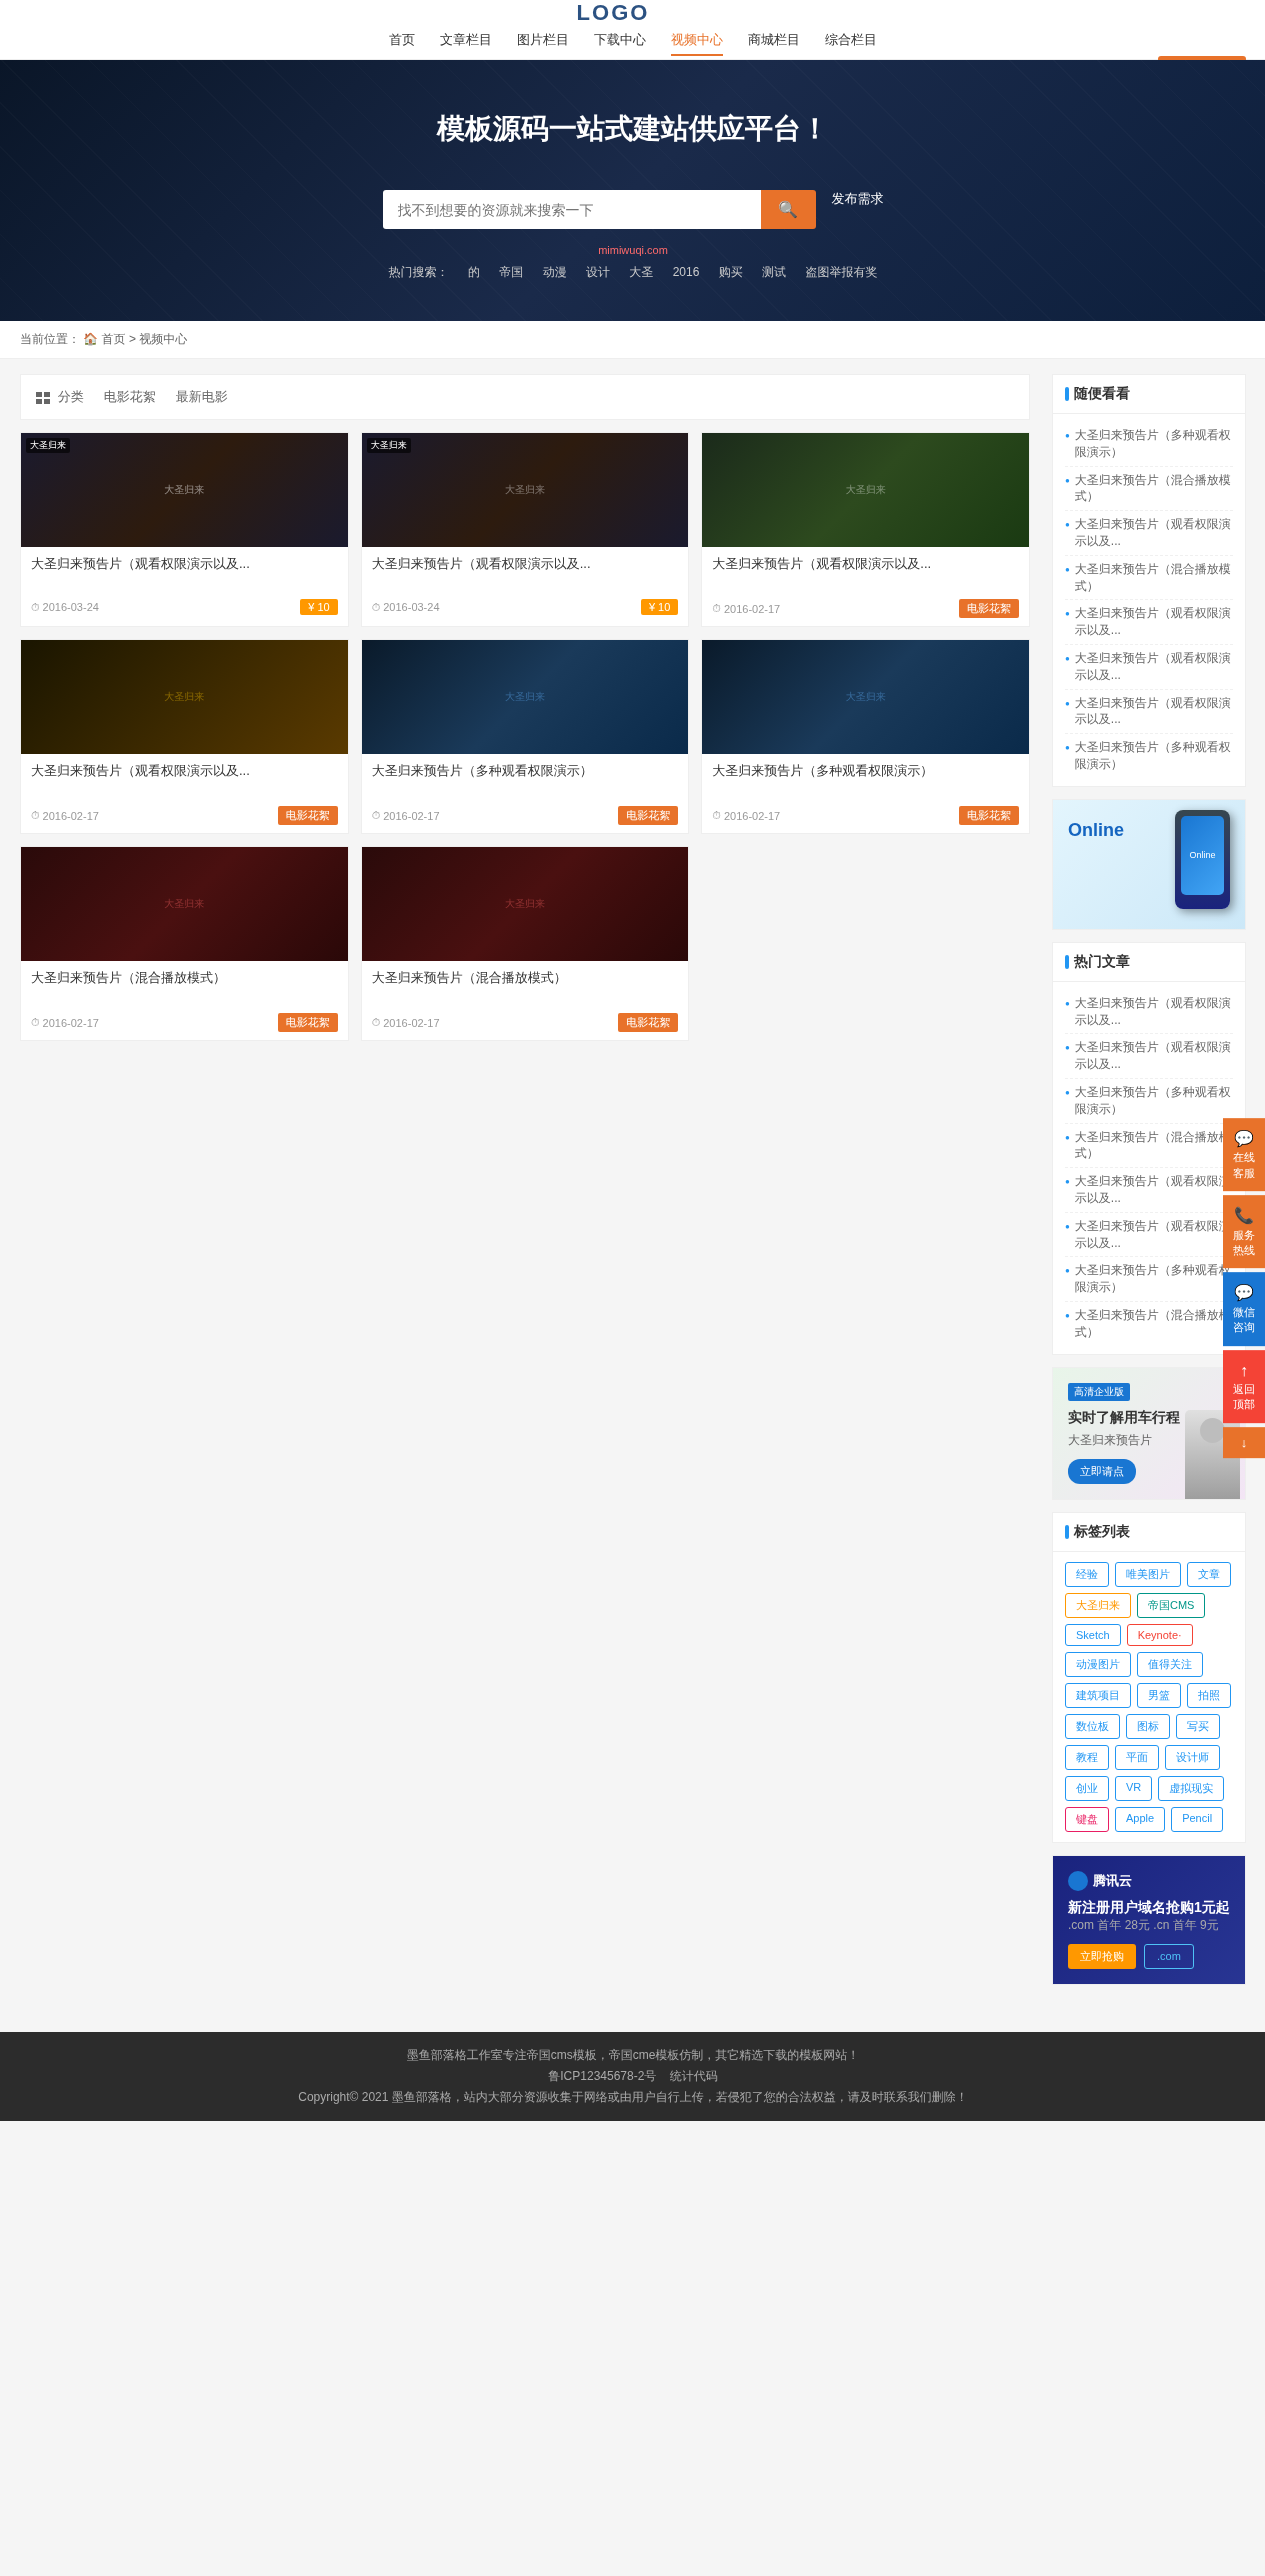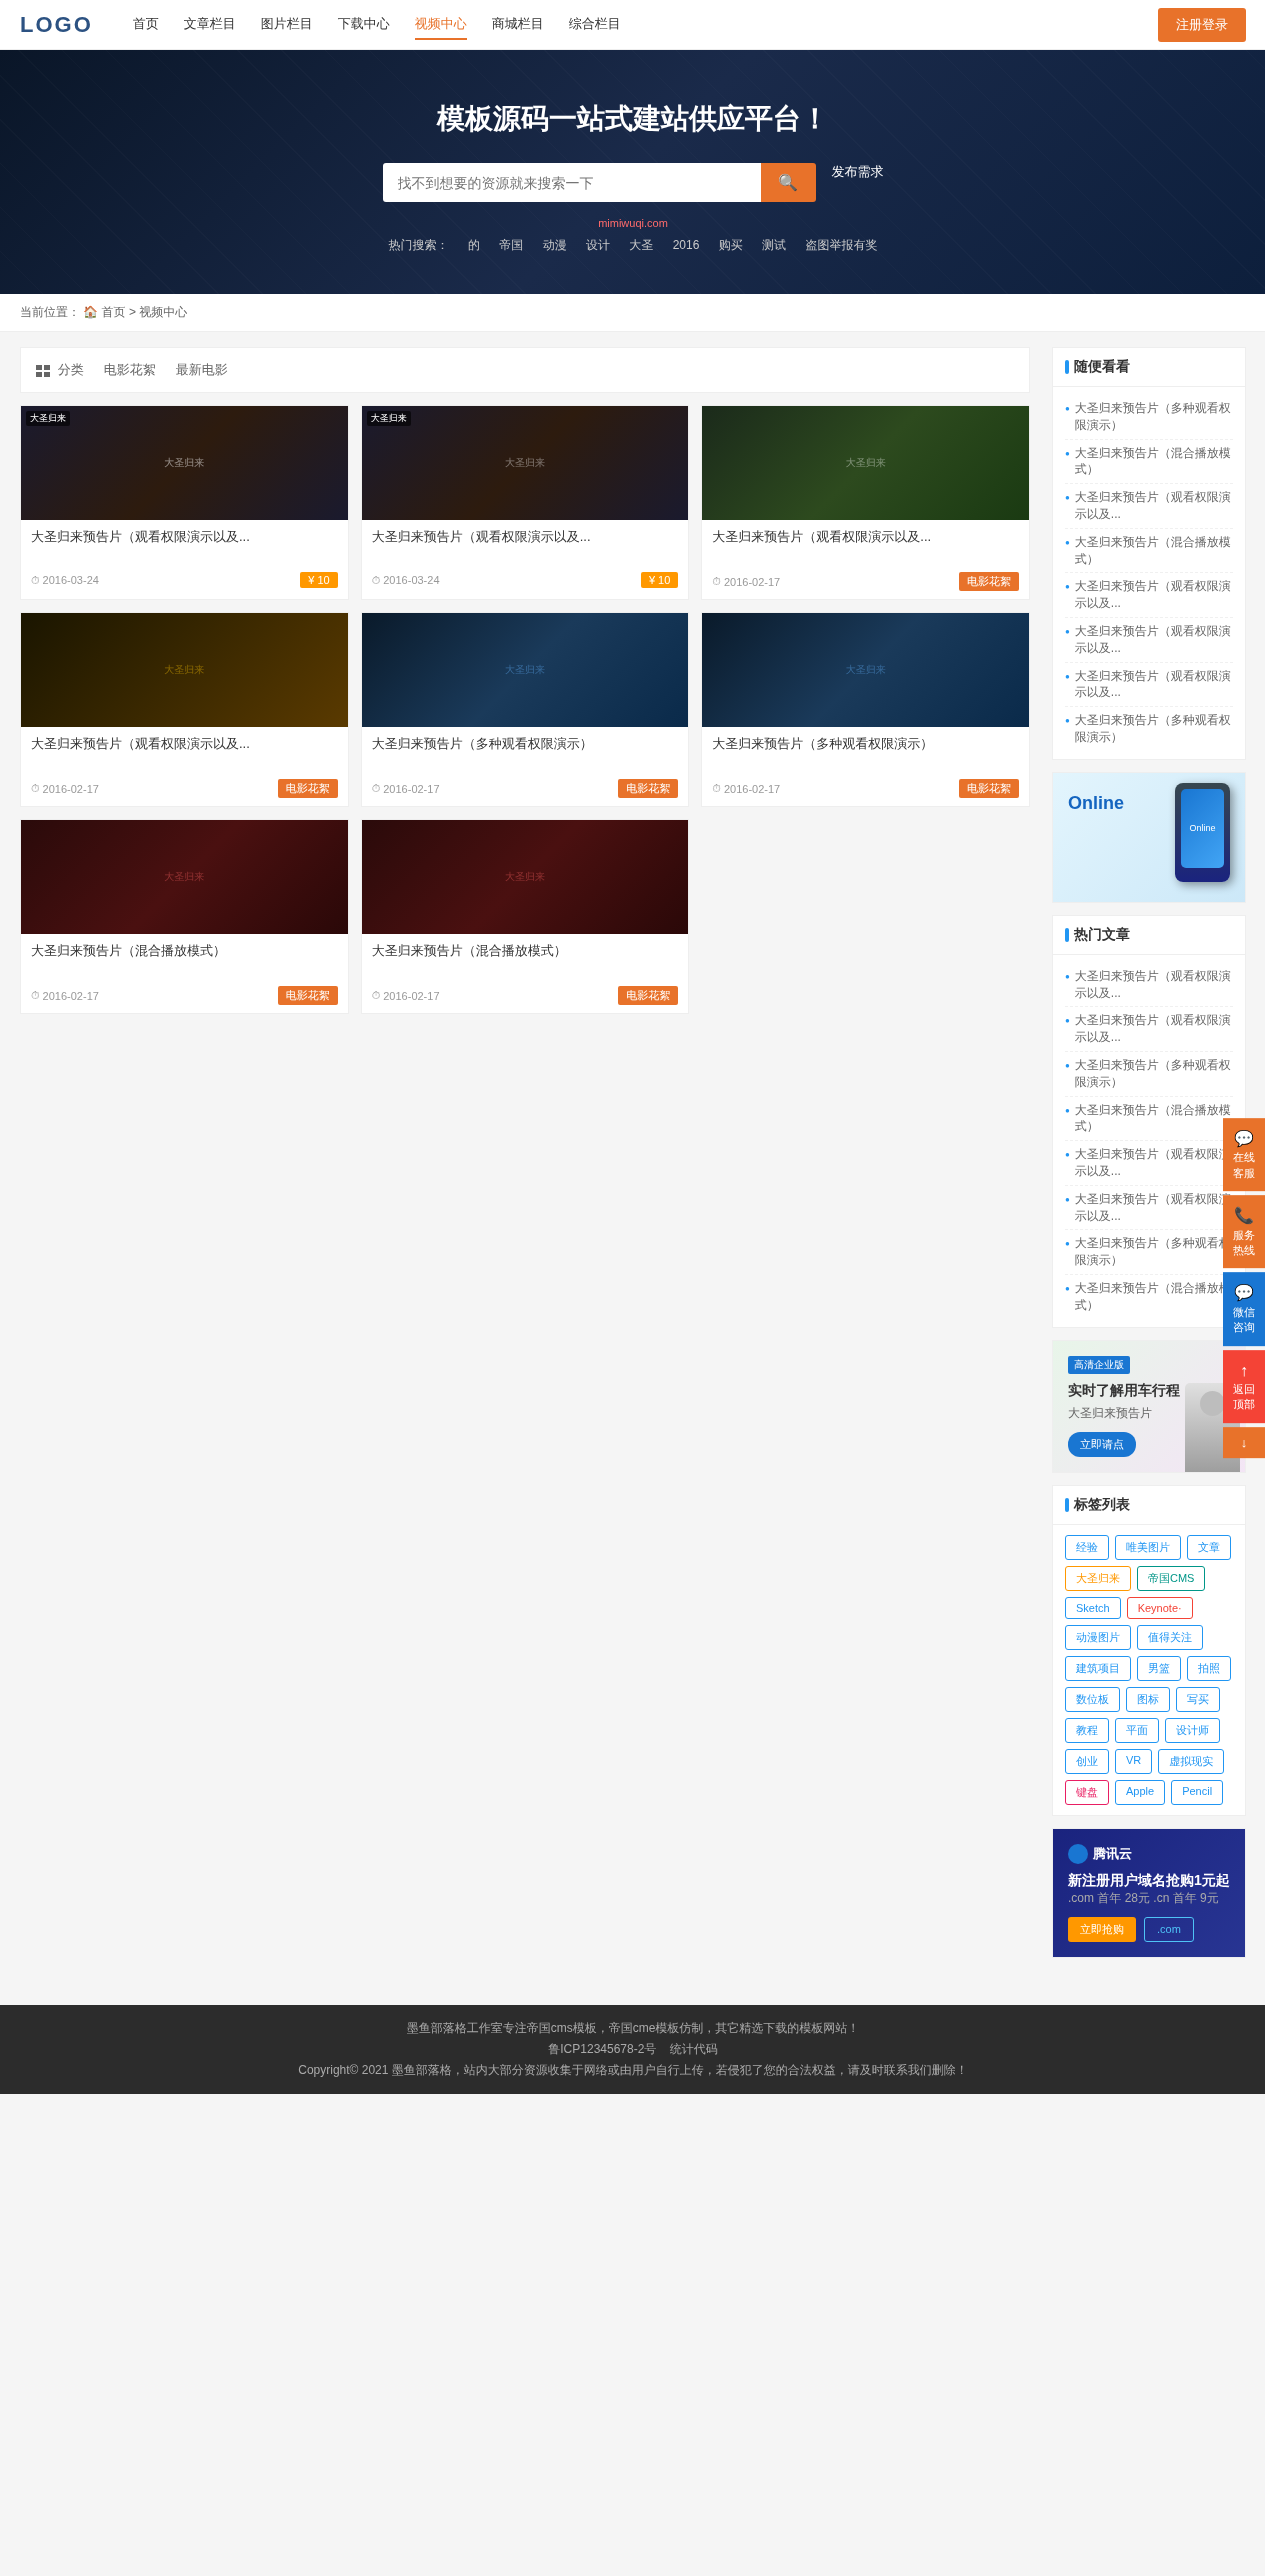--- a/index.html
+++ b/index.html
@@ -1,30 +1,30 @@
 <!DOCTYPE html>
 <html><head>
   <meta charset="utf-8">
   <style>
     * { margin: 0; padding: 0; box-sizing: border-box; }
     body { font-family: 'Microsoft YaHei', Arial, sans-serif; font-size: 13px; background: #f5f5f5; color: #333; width: 1266px; }
 
     
-    .header { background: #fff; border-bottom: 1px solid #eee; height: 50px; display: flex; align-items: center; padding: 0 20px; }
+    .header { background: #fff; border-bottom: 1px solid #eee; height: 60px; display: flex; align-items: center; padding: 0 20px; flex-direction: column; }
     .logo { font-size: 22px; font-weight: bold; color: #2c5282; margin-right: 40px; letter-spacing: 2px; }
     .nav { display: flex; gap: 25px; flex: 1; }
     .nav-item { font-size: 13px; color: #333; cursor: pointer; padding: 5px 0; text-decoration: none; }
     .nav-item.active { color: #e8722a; border-bottom: 2px solid #e8722a; }
     .header-right { margin-left: auto; }
     .login-btn { background: #e8722a; color: #fff; border: none; padding: 8px 18px; border-radius: 3px; cursor: pointer; font-size: 13px; }
 
     
     .banner { background: linear-gradient(135deg, #0a1628 0%, #1a2a4a 50%, #0d1f3c 100%); padding: 50px 0 40px; text-align: center; position: relative; overflow: hidden; min-height: 219px; }
     .banner::before { content: ''; position: absolute; top: 0; left: 0; right: 0; bottom: 0; background: repeating-linear-gradient(45deg, transparent, transparent 30px, rgba(255,255,255,0.02) 30px, rgba(255,255,255,0.02) 31px); }
-    .banner-title { color: #fff; font-size: 28px; font-weight: bold; margin-bottom: 25px; position: relative; }
+    .banner-title { color: #fff; font-size: 28px; font-weight: bold; margin-bottom: 42px; position: relative; }
     .search-bar { display: flex; justify-content: center; margin-bottom: 15px; position: relative; }
     .search-input { width: 378px; padding: 10px 15px; border: none; outline: none; font-size: 14px; border-radius: 3px 0 0 3px; }
     .search-btn { background: #e8722a; color: #fff; border: none; padding: 10px 18px; cursor: pointer; border-radius: 0 3px 3px 0; font-size: 16px; }
     .publish-link { position: absolute; right: 199px; top: 0; color: #fff; font-size: 13px; cursor: pointer; }
     .hot-search { color: #aaa; font-size: 12px; position: relative; }
     .hot-search span { margin: 0 8px; cursor: pointer; color: #ccc; }
     .steal-report { color: #ff4444; font-size: 12px; margin-left: 10px; cursor: pointer; }
 
     
     .breadcrumb { padding: 10px 20px; background: #fff; border-bottom: 1px solid #eee; font-size: 12px; color: #666; }

